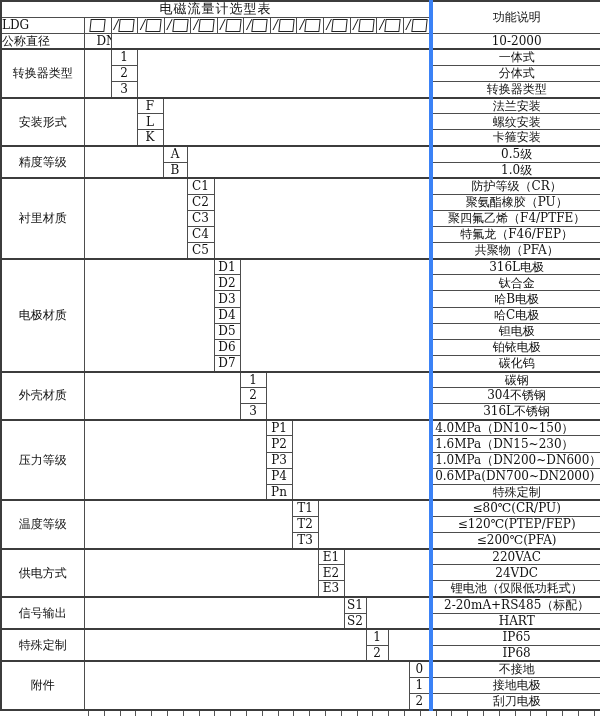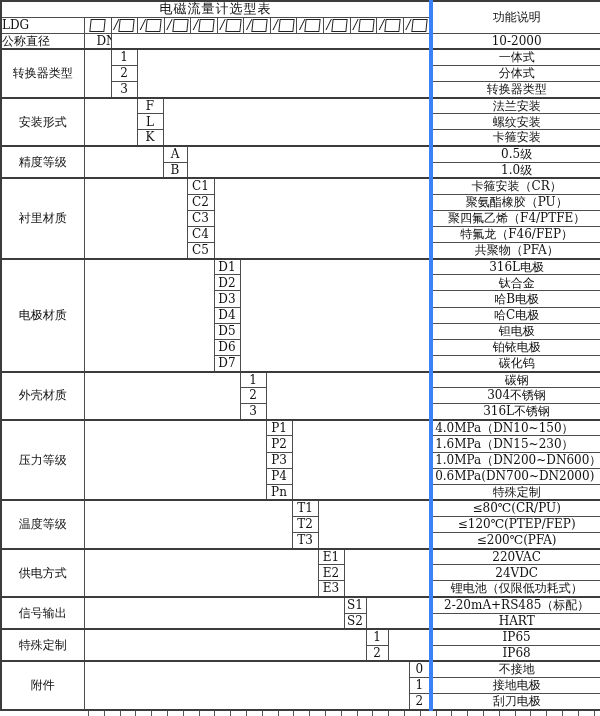--- a/index.html
+++ b/index.html
@@ -163,21 +163,21 @@
 <tr>
           <td>B</td>
           <td class="fn">1.0级</td>
         </tr>
 
 <tr class="cb">
   <td rowspan="5">衬里材质</td>
   <td rowspan="5" colspan="4"></td>
   <td>C1</td>
   <td rowspan="5" colspan="9"></td>
-  <td class="fn">卡箍安装（CR）</td>
+  <td class="fn">防护等级（CR）</td>
 </tr>
 <tr>
           <td>C2</td>
           <td class="fn">聚氨酯橡胶（PU）</td>
         </tr>
 <tr>
           <td>C3</td>
           <td class="fn">聚四氟乙烯（F4/PTFE）</td>
         </tr>
 <tr>

